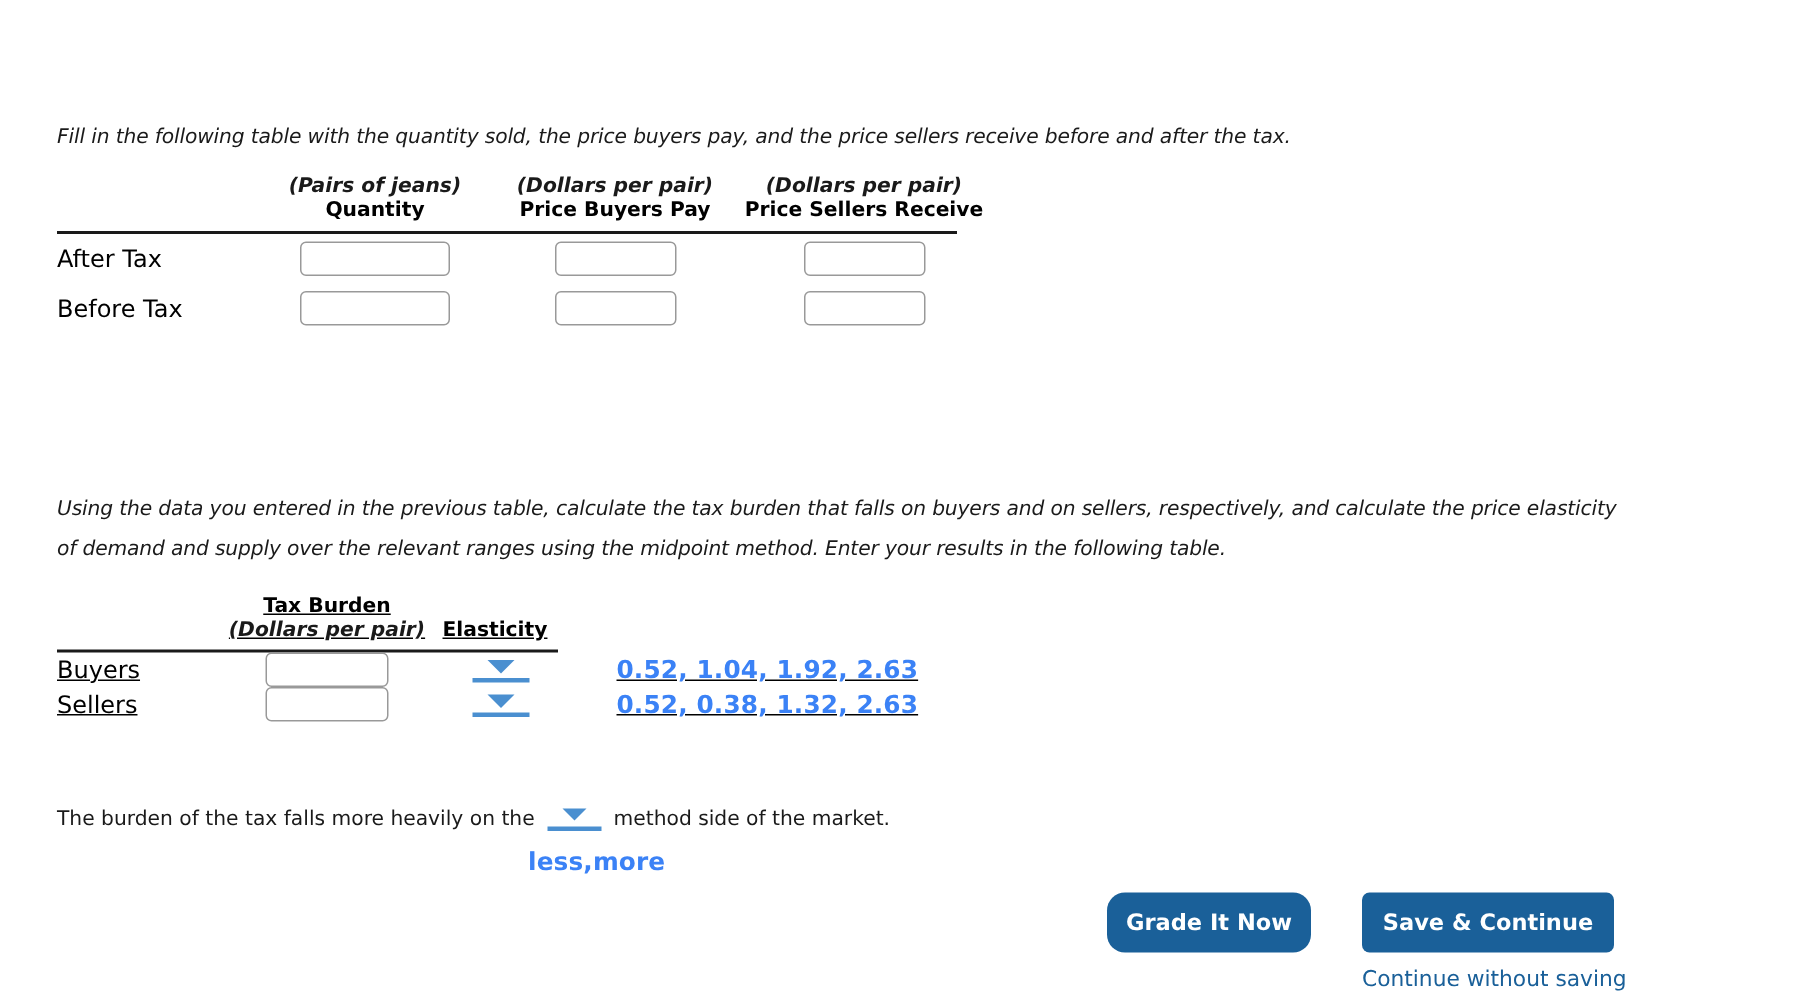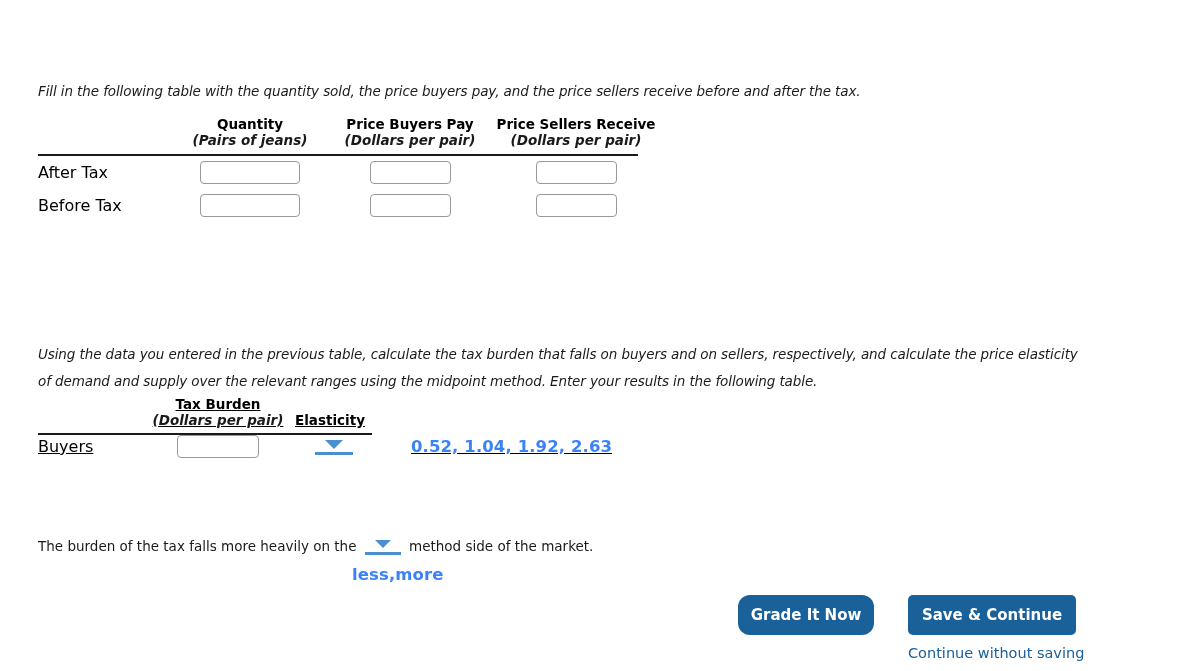--- a/index.html
+++ b/index.html
@@ -20,21 +20,21 @@
 
   
   .prompt {
     font-style: italic;
     font-size: 13.5px;
     line-height: 27px;
     color: #1a1a1a;
     letter-spacing: -0.1px;
   }
   #prompt-1 { left: 38px; top: 78px; width: 1090px; }
-  #prompt-2 { left: 38px; top: 326px; width: 1040px; margin-top: 15px; }
+  #prompt-2 { left: 38px; top: 326px; width: 1040px; }
 
   
   .tbl { border-collapse: collapse; }
   .tbl td, .tbl th { padding: 0; }
 
   .col-head {
     font-weight: bold;
     font-size: 13.5px;
     text-align: center;
     white-space: nowrap;
@@ -207,29 +207,29 @@
 </style>
 </head>
 <body>
 
 <div class="abs prompt" id="prompt-1">Fill in the following table with the quantity sold, the price buyers pay, and the price sellers receive before and after the tax.</div>
 
 <table class="abs tbl" id="table1">
   <tbody>
       <tr>
     <td class="r-label"></td>
+    <td class="c1 col-sub">(Pairs of jeans)</td>
+    <td class="c2 col-sub">(Dollars per pair)</td>
+    <td class="c3 col-sub">(Dollars per pair)</td>
+  </tr>
+  <tr>
+    <td class="r-label"></td>
     <td class="c1 col-head">Quantity</td>
     <td class="c2 col-head">Price Buyers Pay</td>
     <td class="c3 col-head">Price Sellers Receive</td>
-  </tr>
-  <tr>
-    <td class="r-label"></td>
-    <td class="c1 col-sub">(Pairs of jeans)</td>
-    <td class="c2 col-sub">(Dollars per pair)</td>
-    <td class="c3 col-sub">(Dollars per pair)</td>
   </tr>
   <tr>
     <td colspan="4" class="rule-cell">
       <div class="rule"></div>
     </td>
   </tr>
   <tr>
     <td class="r-label cellpad">After Tax</td>
     <td class="cellpad" style="text-align:center">
       <input class="answer-box box-q" type="text" value="" style="">
@@ -284,20 +284,35 @@
       <input class="answer-box box-tb" type="text" value="" style="">
     </td>
     <td class="cellpad" style="text-align:center">
       <span class="dropdown">
         <span class="tri"></span>
         <span class="ul"></span>
       </span>
     </td>
     <td class="cellpad" style="padding-left:36px">
       <span class="options">0.52, 1.04, 1.92, 2.63</span>
+    </td>
+  </tr>
+  <tr>
+    <td class="r-label cellpad">Sellers</td>
+    <td class="cellpad" style="text-align:center">
+      <input class="answer-box box-tb" type="text" value="" style="">
+    </td>
+    <td class="cellpad" style="text-align:center">
+      <span class="dropdown">
+        <span class="tri"></span>
+        <span class="ul"></span>
+      </span>
+    </td>
+    <td class="cellpad" style="padding-left:36px">
+      <span class="options">0.52, 0.38, 1.32, 2.63</span>
     </td>
   </tr>
 </tbody>
   </table>
 
 <div class="abs" id="bottom-sentence">
   <span>The burden of the tax falls more heavily on the</span>
   <span class="dropdown-inline">
     <span class="tri"></span>
     <span class="ul"></span>

